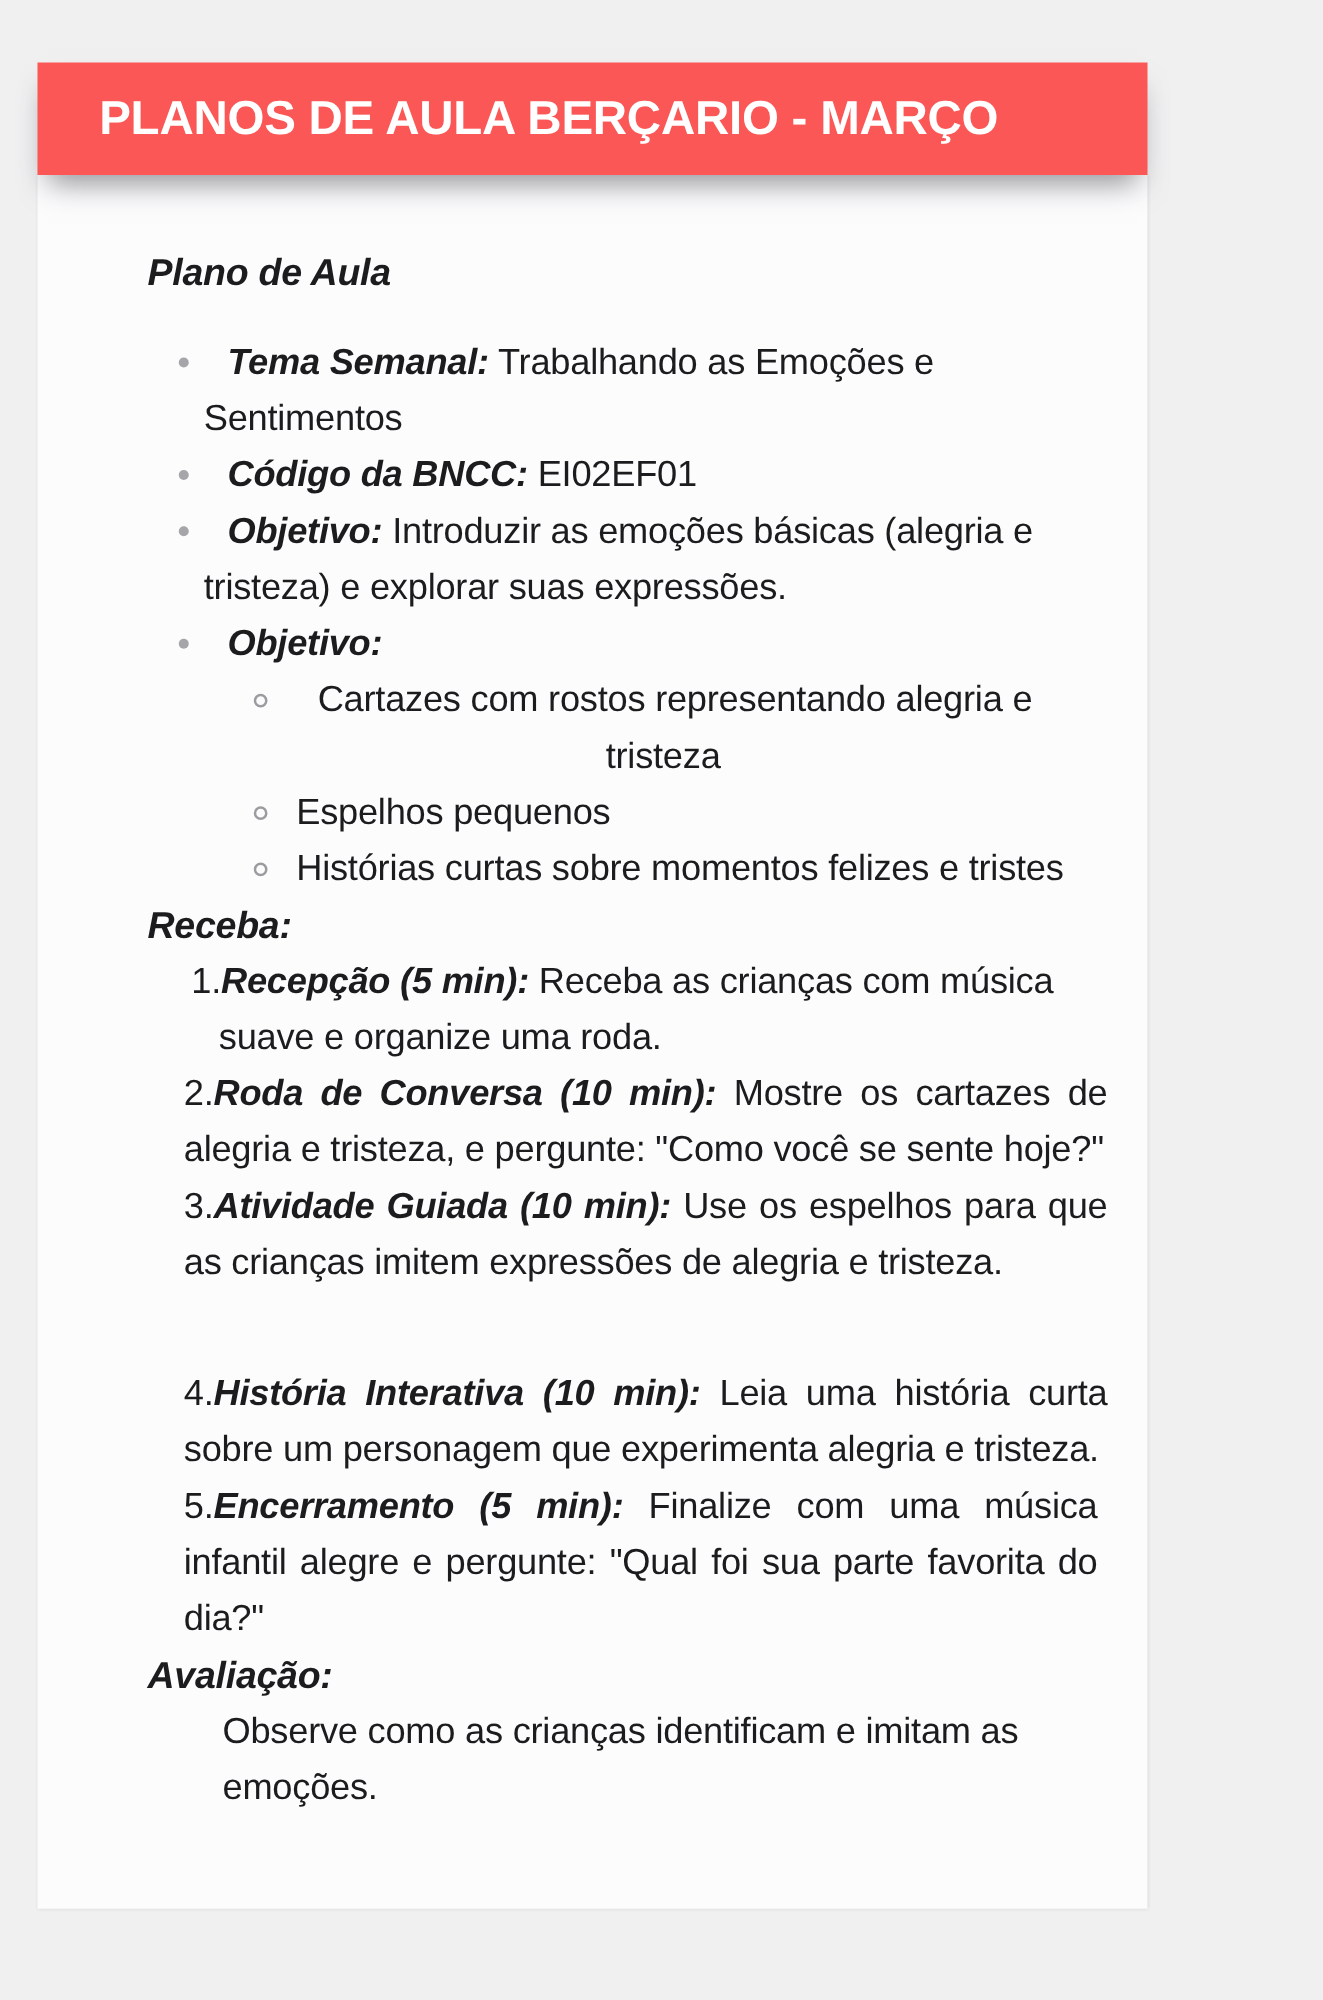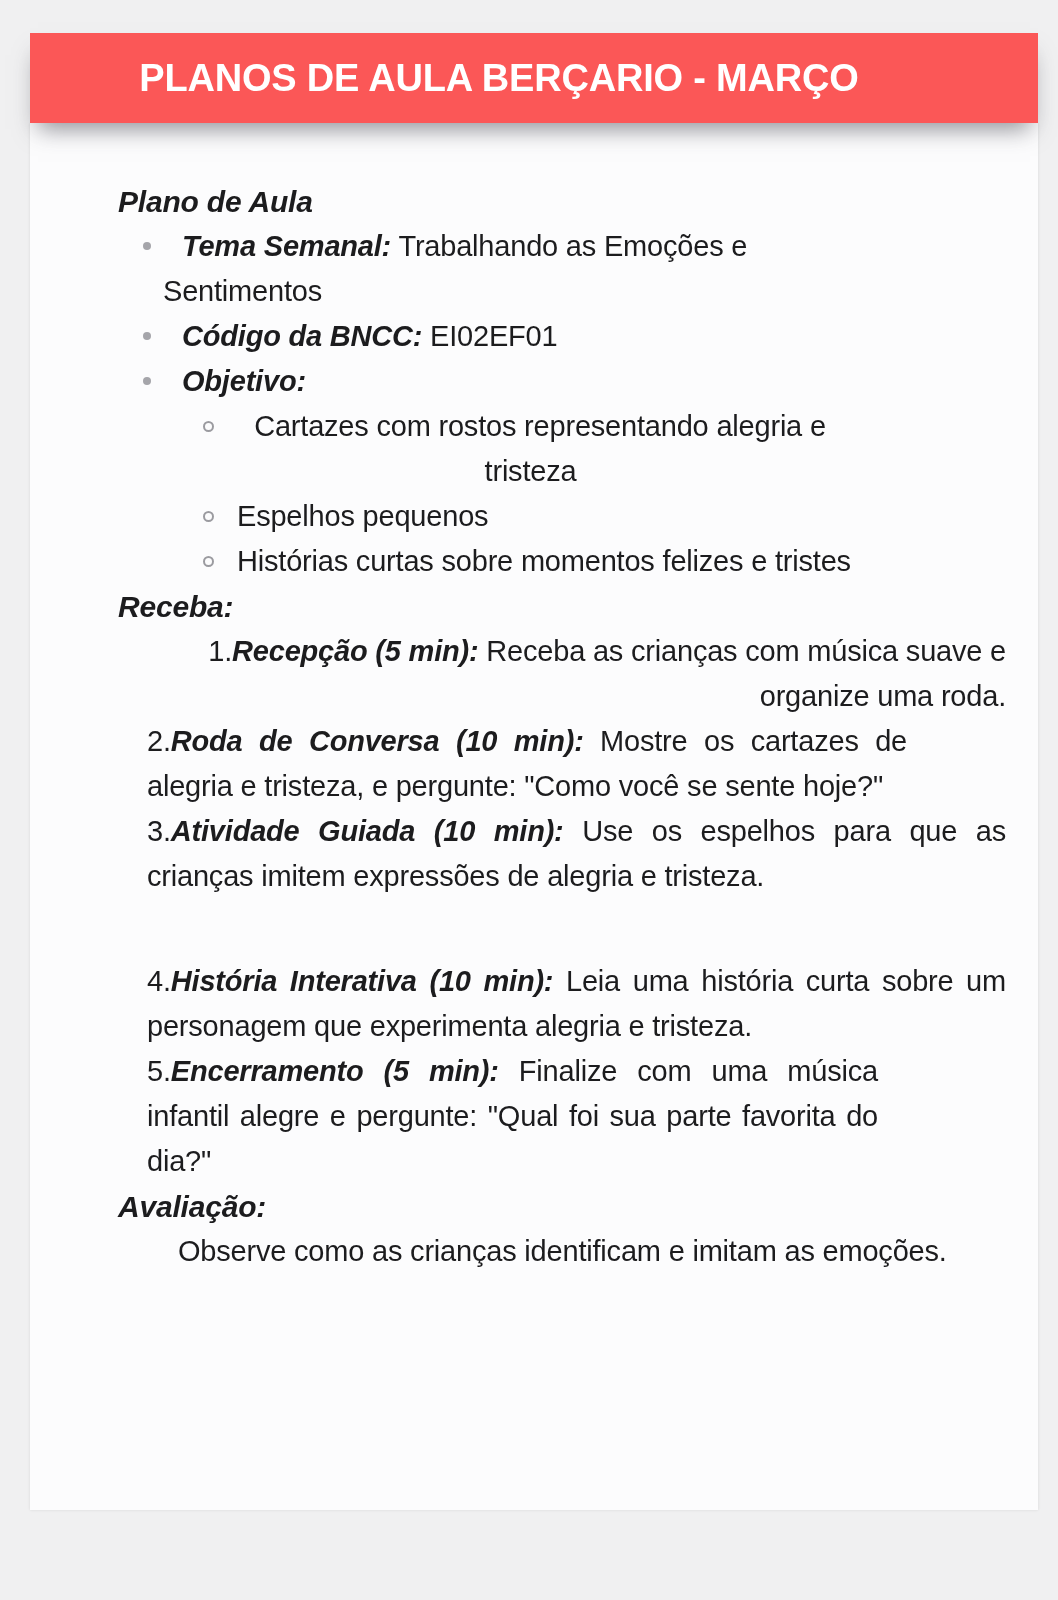--- a/index.html
+++ b/index.html
@@ -4,21 +4,21 @@
 <style>
   html,body{margin:0;padding:0;}
   body{
     width:1058px;height:1600px;
     background:#f0f0f1;
     font-family:"Liberation Sans",sans-serif;
     color:#1c1c1e;
     overflow:hidden;
     position:relative;
   }
-  .stage{position:absolute;left:30px;top:33px;width:1008px;}
+  .stage{position:absolute;left:30px;top:50px;width:888px;}
   .banner{
     height:90px;background:#fb5757;
     display:flex;align-items:center;justify-content:center;
     box-shadow:0 14px 22px -8px rgba(55,55,65,.55);
     position:relative;z-index:2;
   }
   .banner-title{
     color:#ffffff;font-weight:700;font-size:38px;
     letter-spacing:-.2px;padding-right:70px;white-space:nowrap;
   }
@@ -31,39 +31,39 @@
     position:relative;z-index:1;
     font-size:29px;line-height:45px;letter-spacing:-.2px;
   }
   .h{
     font-size:30px;font-weight:700;font-style:italic;
     margin:0;line-height:45px;
   }
   b.lbl{font-weight:700;font-style:italic;}
   ul,ol,p{margin:0;padding:0;}
   li,p{box-sizing:border-box;}
-  ul.l1{list-style:none;}
+  ul.l1{list-style:none;margin-top:27px;}
   ul.l1 > li{position:relative;padding-left:45px;text-indent:19px;}
   ul.l1 > li::before{
     content:"";position:absolute;left:25px;top:18px;
     width:8px;height:8px;border-radius:50%;background:#a5a5aa;
   }
   ul.l1 > li.w1{max-width:650px;}
   ul.l2{list-style:none;}
   ul.l2 > li{position:relative;padding-left:55px;}
   ul.l2 > li::before{
     content:"";position:absolute;left:40px;top:17px;
     width:7px;height:7px;border-radius:50%;
     background:transparent;border:2px solid #9b9ba0;
   }
   ul.l2 > li.m1{max-width:680px;text-align:center;}
   ol.steps{list-style:none;}
   ol.steps > li{padding-left:29px;text-align:justify;}
   ol.steps > li .num{font-weight:400;font-style:normal;}
-  ol.steps > li.s1{padding-left:57px;text-indent:-22px;text-align:right;}
+  ol.steps > li.s1{padding-left:57px;text-indent:-22px;text-align:left;}
   ol.steps > li.s2{max-width:789px;}
   ol.steps > li.s4{margin-top:60px;}
   ol.steps > li.s5{max-width:760px;}
   p.aval{margin-left:60px;}
 </style>
 </head>
 <body>
 
 <div class="stage">
 
@@ -73,20 +73,22 @@
 
   <div class="surface">
 
     <h2 class="h">Plano de Aula</h2>
 
     <ul class="l1">
       <li class="w1"><b class="lbl">Tema Semanal:</b>
         <span>Trabalhando as Emoções e Sentimentos</span></li>
       <li><b class="lbl">Código da BNCC:</b>
         <span>EI02EF01</span></li>
+      <li><b class="lbl">Objetivo:</b>
+        <span>Introduzir as emoções básicas (alegria e tristeza) e explorar suas expressões.</span></li>
       <li><b class="lbl">Objetivo:</b>
         <ul class="l2">
           <li class="m1"><span>Cartazes com rostos representando alegria e tristeza</span></li>
           <li><span>Espelhos pequenos</span></li>
           <li><span>Histórias curtas sobre momentos felizes e tristes</span></li>
         </ul>
       </li>
     </ul>
 
     <h2 class="h">Receba:</h2>

